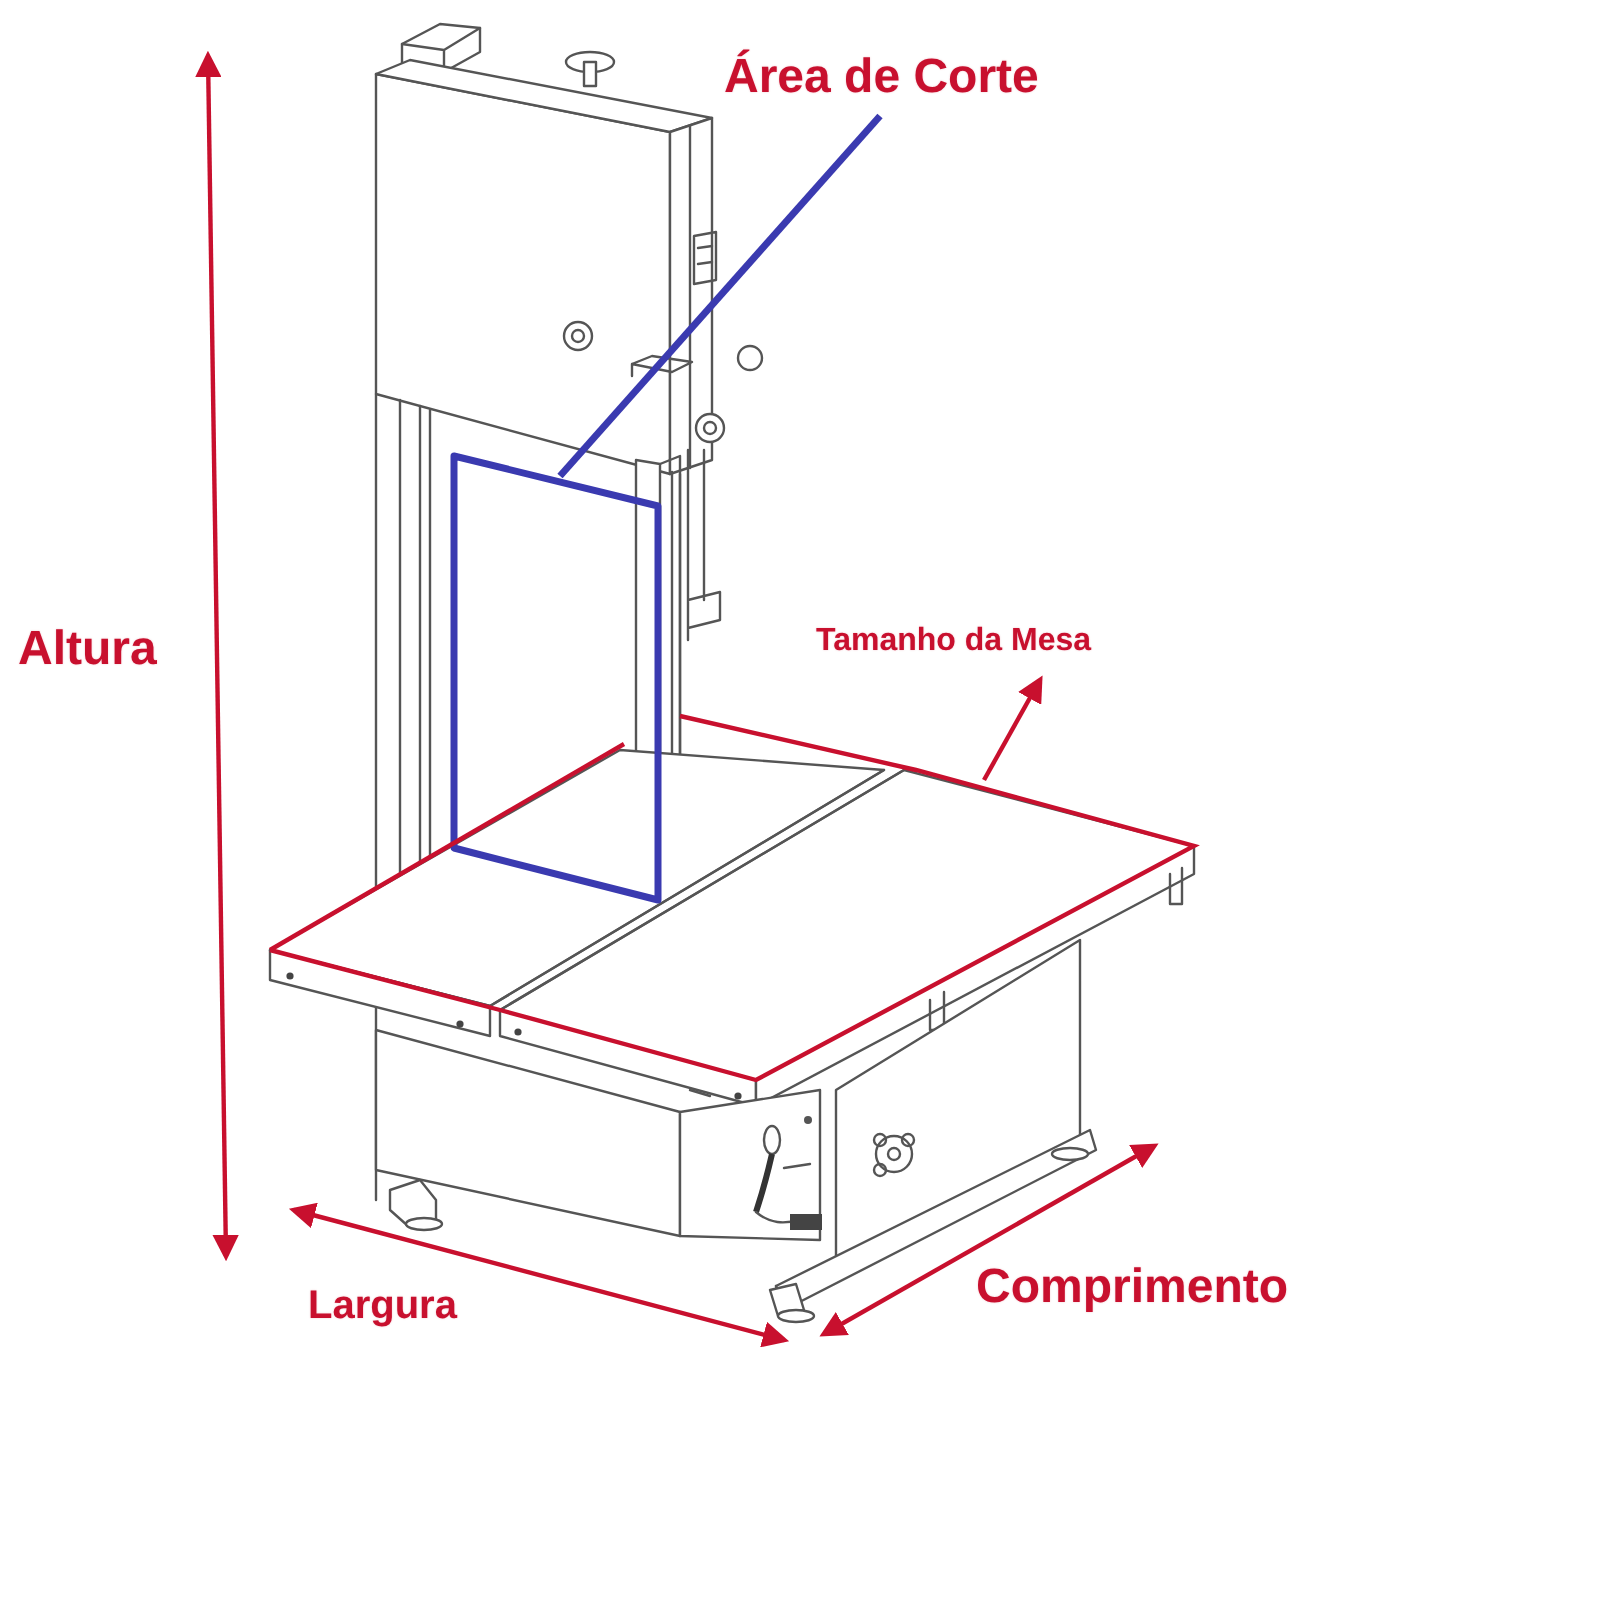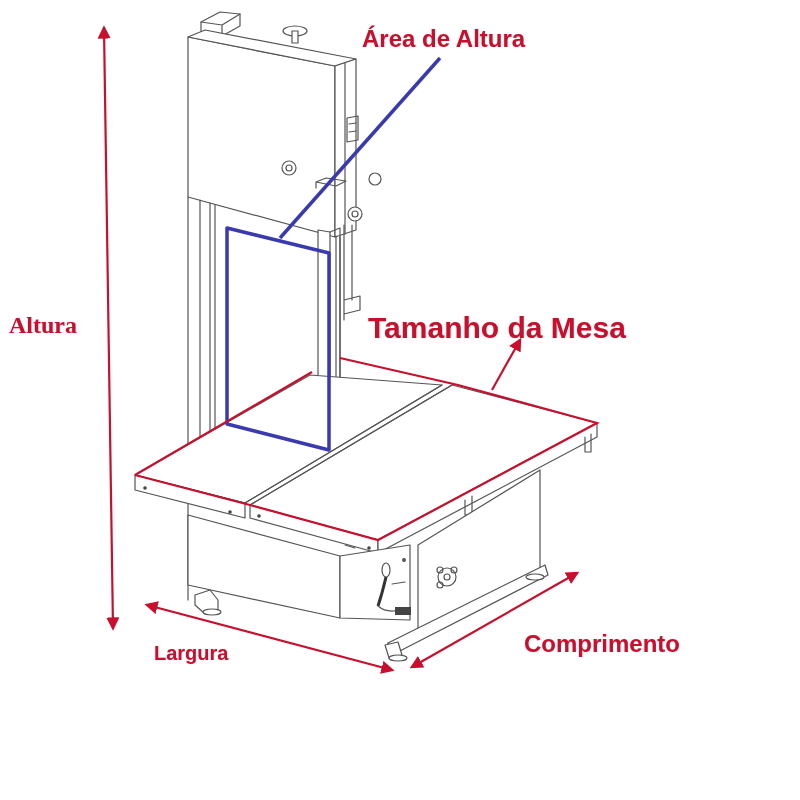--- a/index.html
+++ b/index.html
@@ -8,24 +8,24 @@
     .label {
       position: absolute;
       font-family: "Liberation Sans", sans-serif;
       font-weight: bold;
       color: #c8102e;
       white-space: nowrap;
       line-height: 1;
       text-shadow: 0 0 1px rgba(200,16,46,0.25);
     }
     #lbl-area { left: 362px; top: 27px; font-size: 24px; }
-    #lbl-mesa { left: 368px; top: 313px; font-size: 30px; }
-    #lbl-altura { left: 9px; top: 313px; font-size: 24px; font-family: Liberation Serif, serif; }
+    #lbl-mesa { left: 408px; top: 313px; font-size: 16px; }
+    #lbl-altura { left: 9px; top: 313px; font-size: 24px; }
     #lbl-largura { left: 154px; top: 643px; font-size: 20px; }
-    #lbl-comp { left: 524px; top: 628px; font-size: 24px; text-align: center; }
+    #lbl-comp { left: 488px; top: 628px; font-size: 24px; text-align: center; }
     #lbl-comp div { line-height: 32px; }
     .ln { fill: none; stroke: #555; stroke-width: 1.2; stroke-linejoin: round; stroke-linecap: round; }
     .fillw { fill: #ffffff; stroke: #555; stroke-width: 1.2; stroke-linejoin: round; }
     .dim { stroke: #c8102e; stroke-width: 2.2; fill: none; }
     .cut { stroke: #3a3ab0; stroke-width: 3.5; fill: none; stroke-linejoin: round; }
   </style>
 </head>
 <body>
 
 <svg id="stage" viewBox="0 0 800 800" xmlns="http://www.w3.org/2000/svg">
@@ -143,19 +143,19 @@
     <line class="dim" x1="104" y1="28" x2="113" y2="628" marker-start="url(#arrowR)" marker-end="url(#arrowR)"></line>
   </g>
   <g>
     <line class="dim" x1="147" y1="605" x2="392" y2="670" marker-start="url(#arrowR)" marker-end="url(#arrowR)"></line>
   </g>
   <g>
     <line class="dim" x1="412" y1="667" x2="577" y2="573" marker-start="url(#arrowR)" marker-end="url(#arrowR)"></line>
   </g>
 </svg>
 
-<div id="lbl-area" class="label">Área de Altura</div>
+<div id="lbl-area" class="label">Área de Corte</div>
 <div id="lbl-mesa" class="label">Tamanho da Mesa</div>
 <div id="lbl-altura" class="label">Altura</div>
 <div id="lbl-largura" class="label">Largura</div>
 <div id="lbl-comp" class="label">
   <div>Comprimento</div>
 </div>
 
 </body></html>

